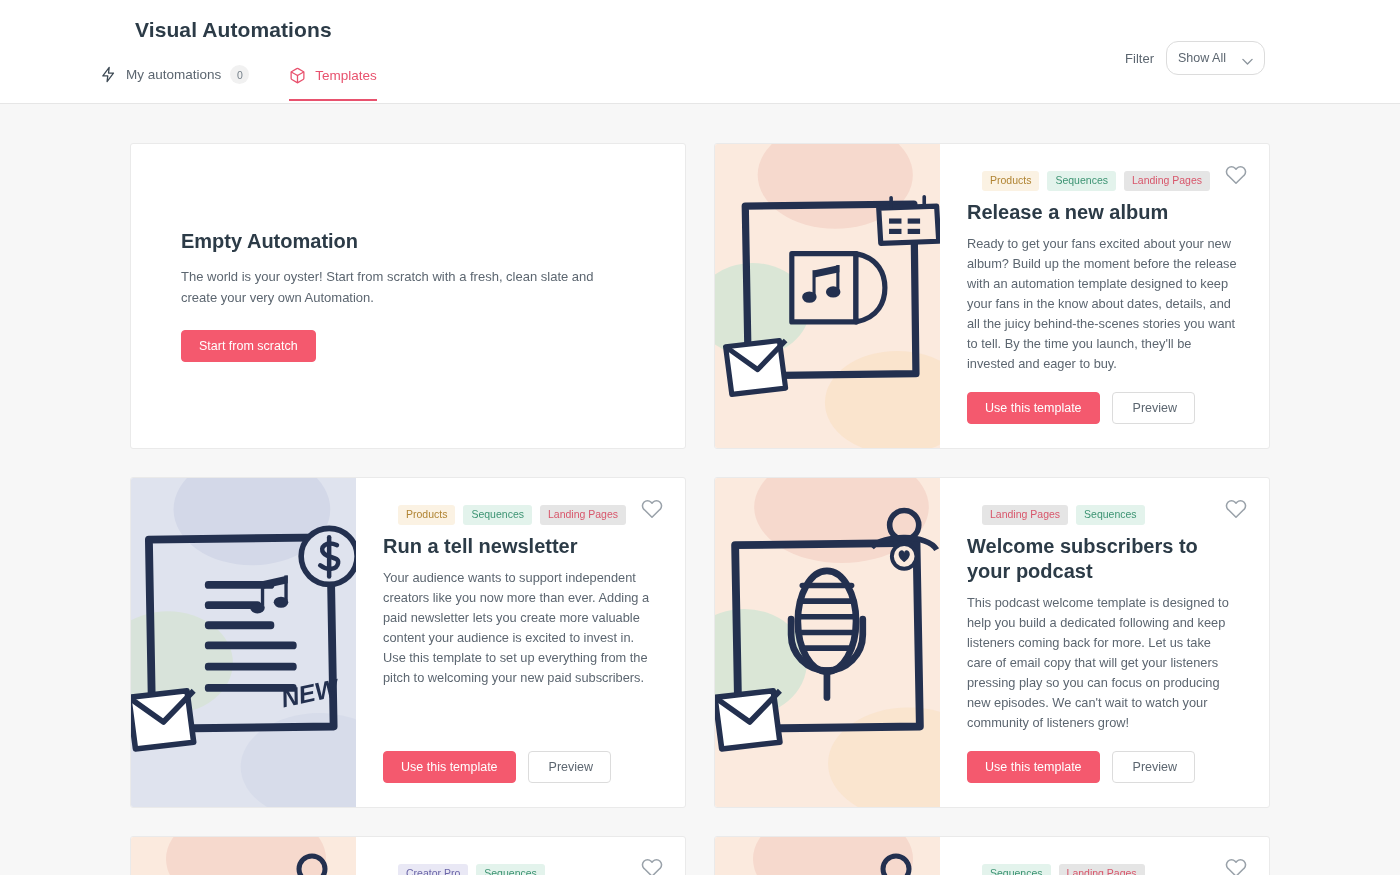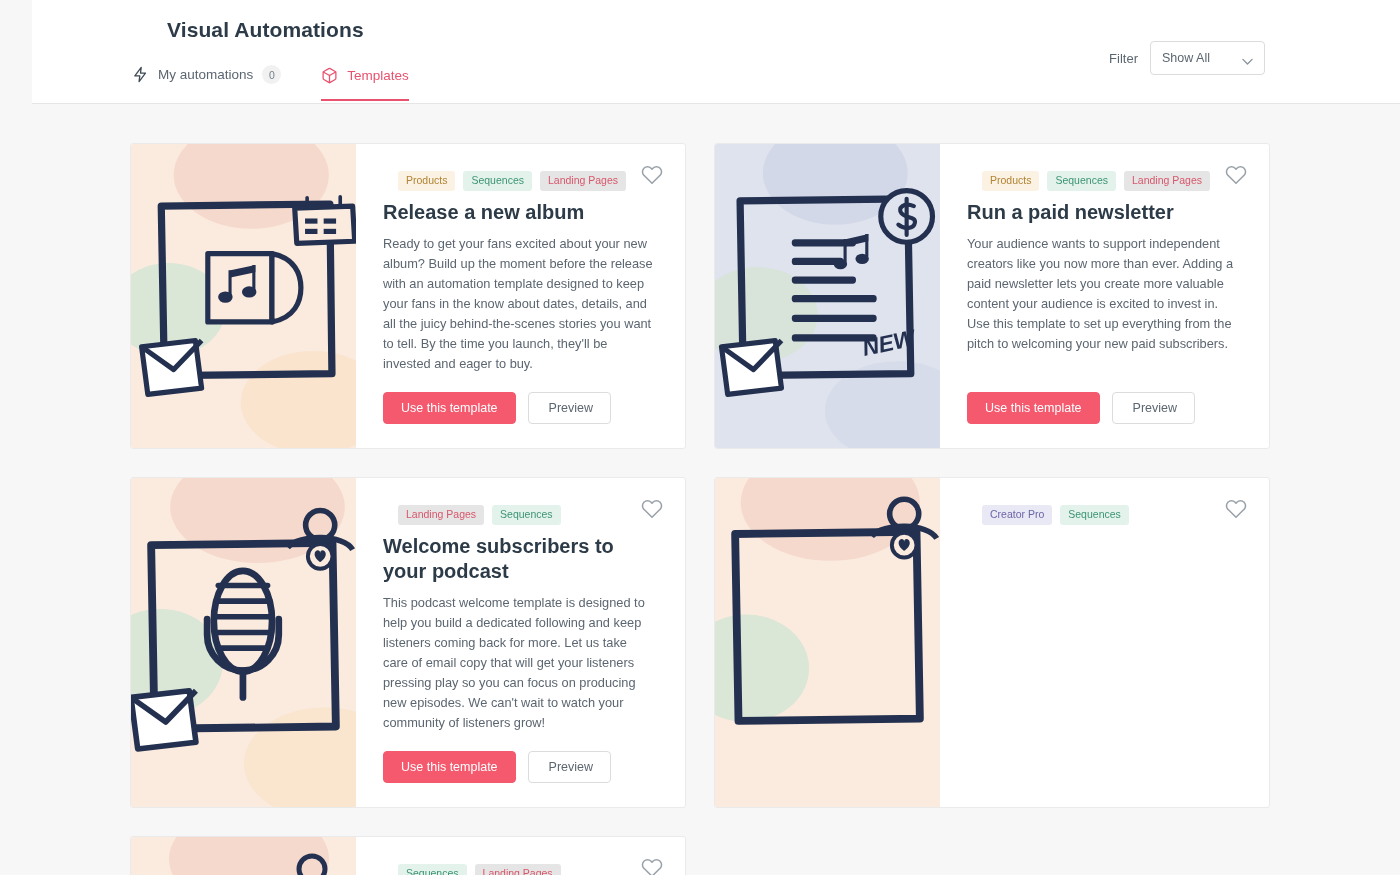--- a/index.html
+++ b/index.html
@@ -13,21 +13,20 @@
     overflow: hidden;
   }
 
   
   .page-header {
     background: #ffffff;
     padding: 0;
     border-bottom: 1px solid #e6e6e6;
     height: 104px;
     position: relative;
-    margin-left: 32px;
   }
   .page-title {
     font-size: 21px;
     font-weight: bold;
     color: #2c3b47;
     padding: 18px 0 0 135px;
     letter-spacing: .1px;
   }
   .tabs-row {
     display: flex;
@@ -75,25 +74,25 @@
     display: flex;
     align-items: center;
     gap: 12px;
   }
   .filter-label { font-size: 13px; color: #5c6670; }
   .filter-select {
     display: flex;
     align-items: center;
     justify-content: space-between;
     gap: 16px;
-    width: 115px;
+    width: 99px;
     height: 34px;
     padding: 0 11px;
     border: 1px solid #dcdcdc;
-    border-radius: 4px;
+    border-radius: 12px;
     background: #fff;
     font-size: 12.5px;
     color: #5c6670;
     cursor: pointer;
   }
   .chev { width: 11px; height: 7px; flex-shrink: 0; }
 
   
   .content {
     padding: 39px 130px 0 130px;
@@ -256,20 +255,27 @@
         <svg viewBox="0 0 12 8" fill="none" stroke="#8b949c" stroke-width="1.5" stroke-linecap="round" stroke-linejoin="round">
           <polyline points="1 1.5 6 6.5 11 1.5"></polyline>
         </svg>
       </span>
     </div>
   </div>
 </div>
 
 <div class="content">
 
+  <div class="card empty-card">
+    <div class="empty-body">
+      <div class="empty-title">Empty Automation</div>
+      <div class="empty-desc">The world is your oyster! Start from scratch with a fresh, clean slate and create your very own Automation.</div>
+      <button class="btn btn-primary">Start from scratch</button>
+    </div>
+  </div>
 
   <div class="card">
     <div class="thumb">
       <svg viewBox="0 0 225 294" preserveAspectRatio="xMidYMid slice">
         <rect width="225" height="294" fill="#fbeade"></rect>
         <ellipse cx="120" cy="30" rx="75" ry="52" fill="#f6d9cd"></ellipse>
         <ellipse cx="40" cy="160" rx="55" ry="45" fill="#dae6d6"></ellipse>
         <ellipse cx="180" cy="250" rx="70" ry="50" fill="#f9dfc0" opacity=".55"></ellipse>
         <g fill="none" stroke="#23304f" stroke-width="7" stroke-linecap="round" stroke-linejoin="round">
           <path d="M33 60 L196 58 L198 222 L36 224 Z"></path>
@@ -367,21 +373,21 @@
       <button class="fav-btn">
         <svg viewBox="0 0 24 24" fill="none" stroke="currentColor" stroke-width="1.7" stroke-linecap="round" stroke-linejoin="round">
           <path d="M20.8 4.6a5.5 5.5 0 0 0-7.8 0L12 5.7l-1-1.1a5.5 5.5 0 0 0-7.8 7.8l1.1 1L12 21l7.7-7.6 1.1-1a5.5 5.5 0 0 0 0-7.8z"></path>
         </svg>
       </button>
       <div class="tags">
         <span class="tag tag-products">Products</span>
         <span class="tag tag-sequences">Sequences</span>
         <span class="tag tag-landing">Landing Pages</span>
       </div>
-      <div class="card-title">Run a paid newsletter</div>
+      <div class="card-title">Run a tell newsletter</div>
       <div class="card-desc">Your audience wants to support independent creators like you now more than ever. Adding a paid newsletter lets you create more valuable content your audience is excited to invest in. Use this template to set up everything from the pitch to welcoming your new paid subscribers.</div>
       <div class="card-actions">
         <button class="btn btn-primary">Use this template</button>
         <button class="btn btn-secondary">Preview</button>
       </div>
     </div>
   </div>
 
   <div class="card">
     <div class="thumb">

